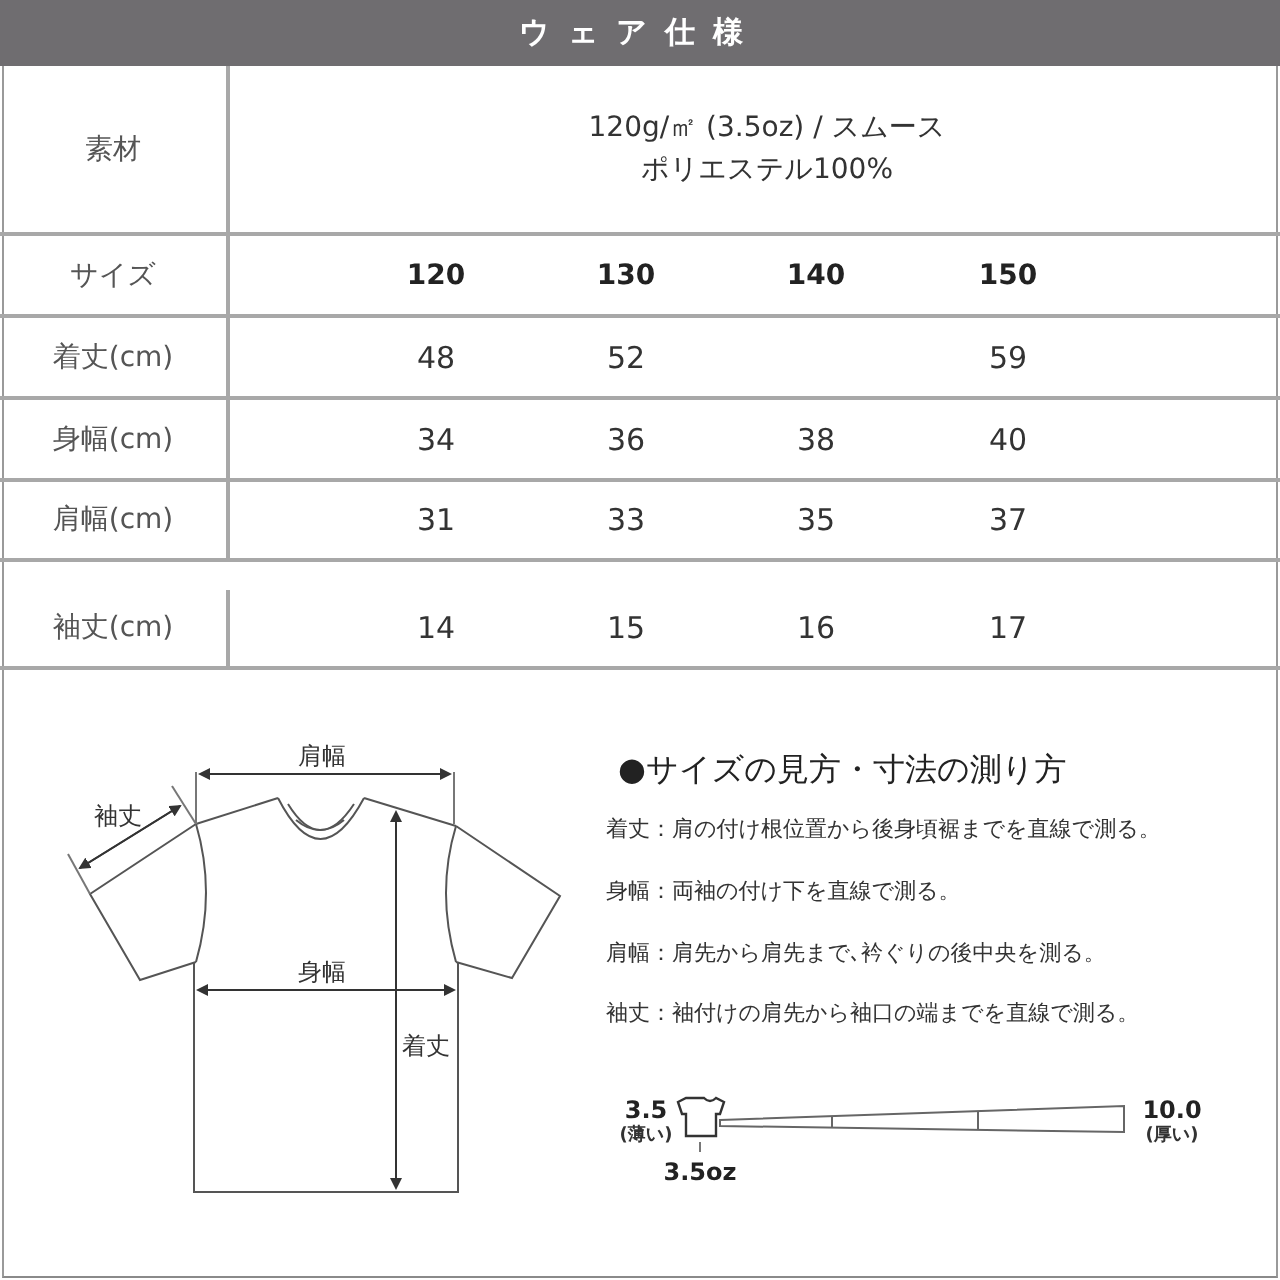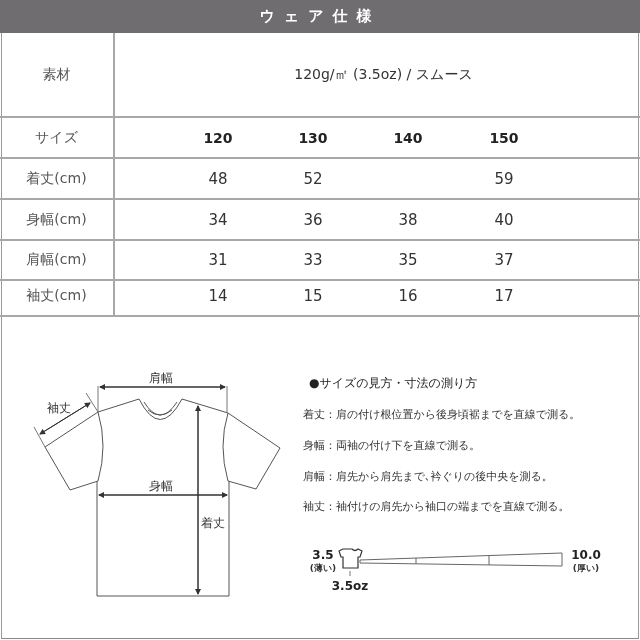--- a/index.html
+++ b/index.html
@@ -30,40 +30,41 @@
   .material-text {
     position: absolute; left: 0; right: 0; top: 0; height: 100%;
     display: flex; flex-direction: column; align-items: center; justify-content: center;
     font-size: 14px; line-height: 21px; color: #333;
   }
 
   .diagram { position: absolute; left: 0; top: 0; width: 532px; height: 640px; pointer-events: none; }
   .diagram svg { position: absolute; left: 0; top: 0; }
   .dlabel { position: absolute; font-size: 12px; color: #333; }
 
-  .howto-title { position: absolute; left: 309px; top: 375px; font-size: 12px; color: #222; }
+  .howto-title { position: absolute; left: 309px; top: 375px; font-size: 16px; color: #222; }
   .howto-item { position: absolute; left: 303px; font-size: 11px; color: #333; }
 
   .thick-label { position: absolute; font-weight: bold; font-size: 12px; color: #222; text-align: center; line-height: 13px; }
   .thick-sub { font-weight: bold; font-size: 9px; color: #333; }
 </style>
 </head>
 <body>
 
 <div class="header">
   <span>ウェア仕様</span>
 </div>
 
 <div class="frame"></div>
 
 <div class="row" style="top:33px;height:85px;">
   <div class="label">素材</div>
   <div class="cells">
     <div class="material-text">
       <span>120g/㎡ (3.5oz) / スムース</span>
+      <span>ポリエステル100%</span>
     </div>
   </div>
 </div>
 
 <div class="row" style="top:118px;height:41px;">
   <div class="label">サイズ</div>
   <div class="cells">
     <div class="cell bold" style="left:91px">120</div>
     <div class="cell bold" style="left:186px">130</div>
     <div class="cell bold" style="left:281px">140</div>
@@ -90,21 +91,21 @@
 </div>
 <div class="row" style="top:241px;height:40px;">
   <div class="label">肩幅(cm)</div>
   <div class="cells">
     <div class="cell" style="left:91px">31</div>
     <div class="cell" style="left:186px">33</div>
     <div class="cell" style="left:281px">35</div>
     <div class="cell" style="left:377px">37</div>
   </div>
 </div>
-<div class="row" style="top:277px;height:40px;">
+<div class="row" style="top:295px;height:40px;">
   <div class="label">袖丈(cm)</div>
   <div class="cells">
     <div class="cell" style="left:91px">14</div>
     <div class="cell" style="left:186px">15</div>
     <div class="cell" style="left:281px">16</div>
     <div class="cell" style="left:377px">17</div>
   </div>
 </div>
 
 <div class="diagram">

